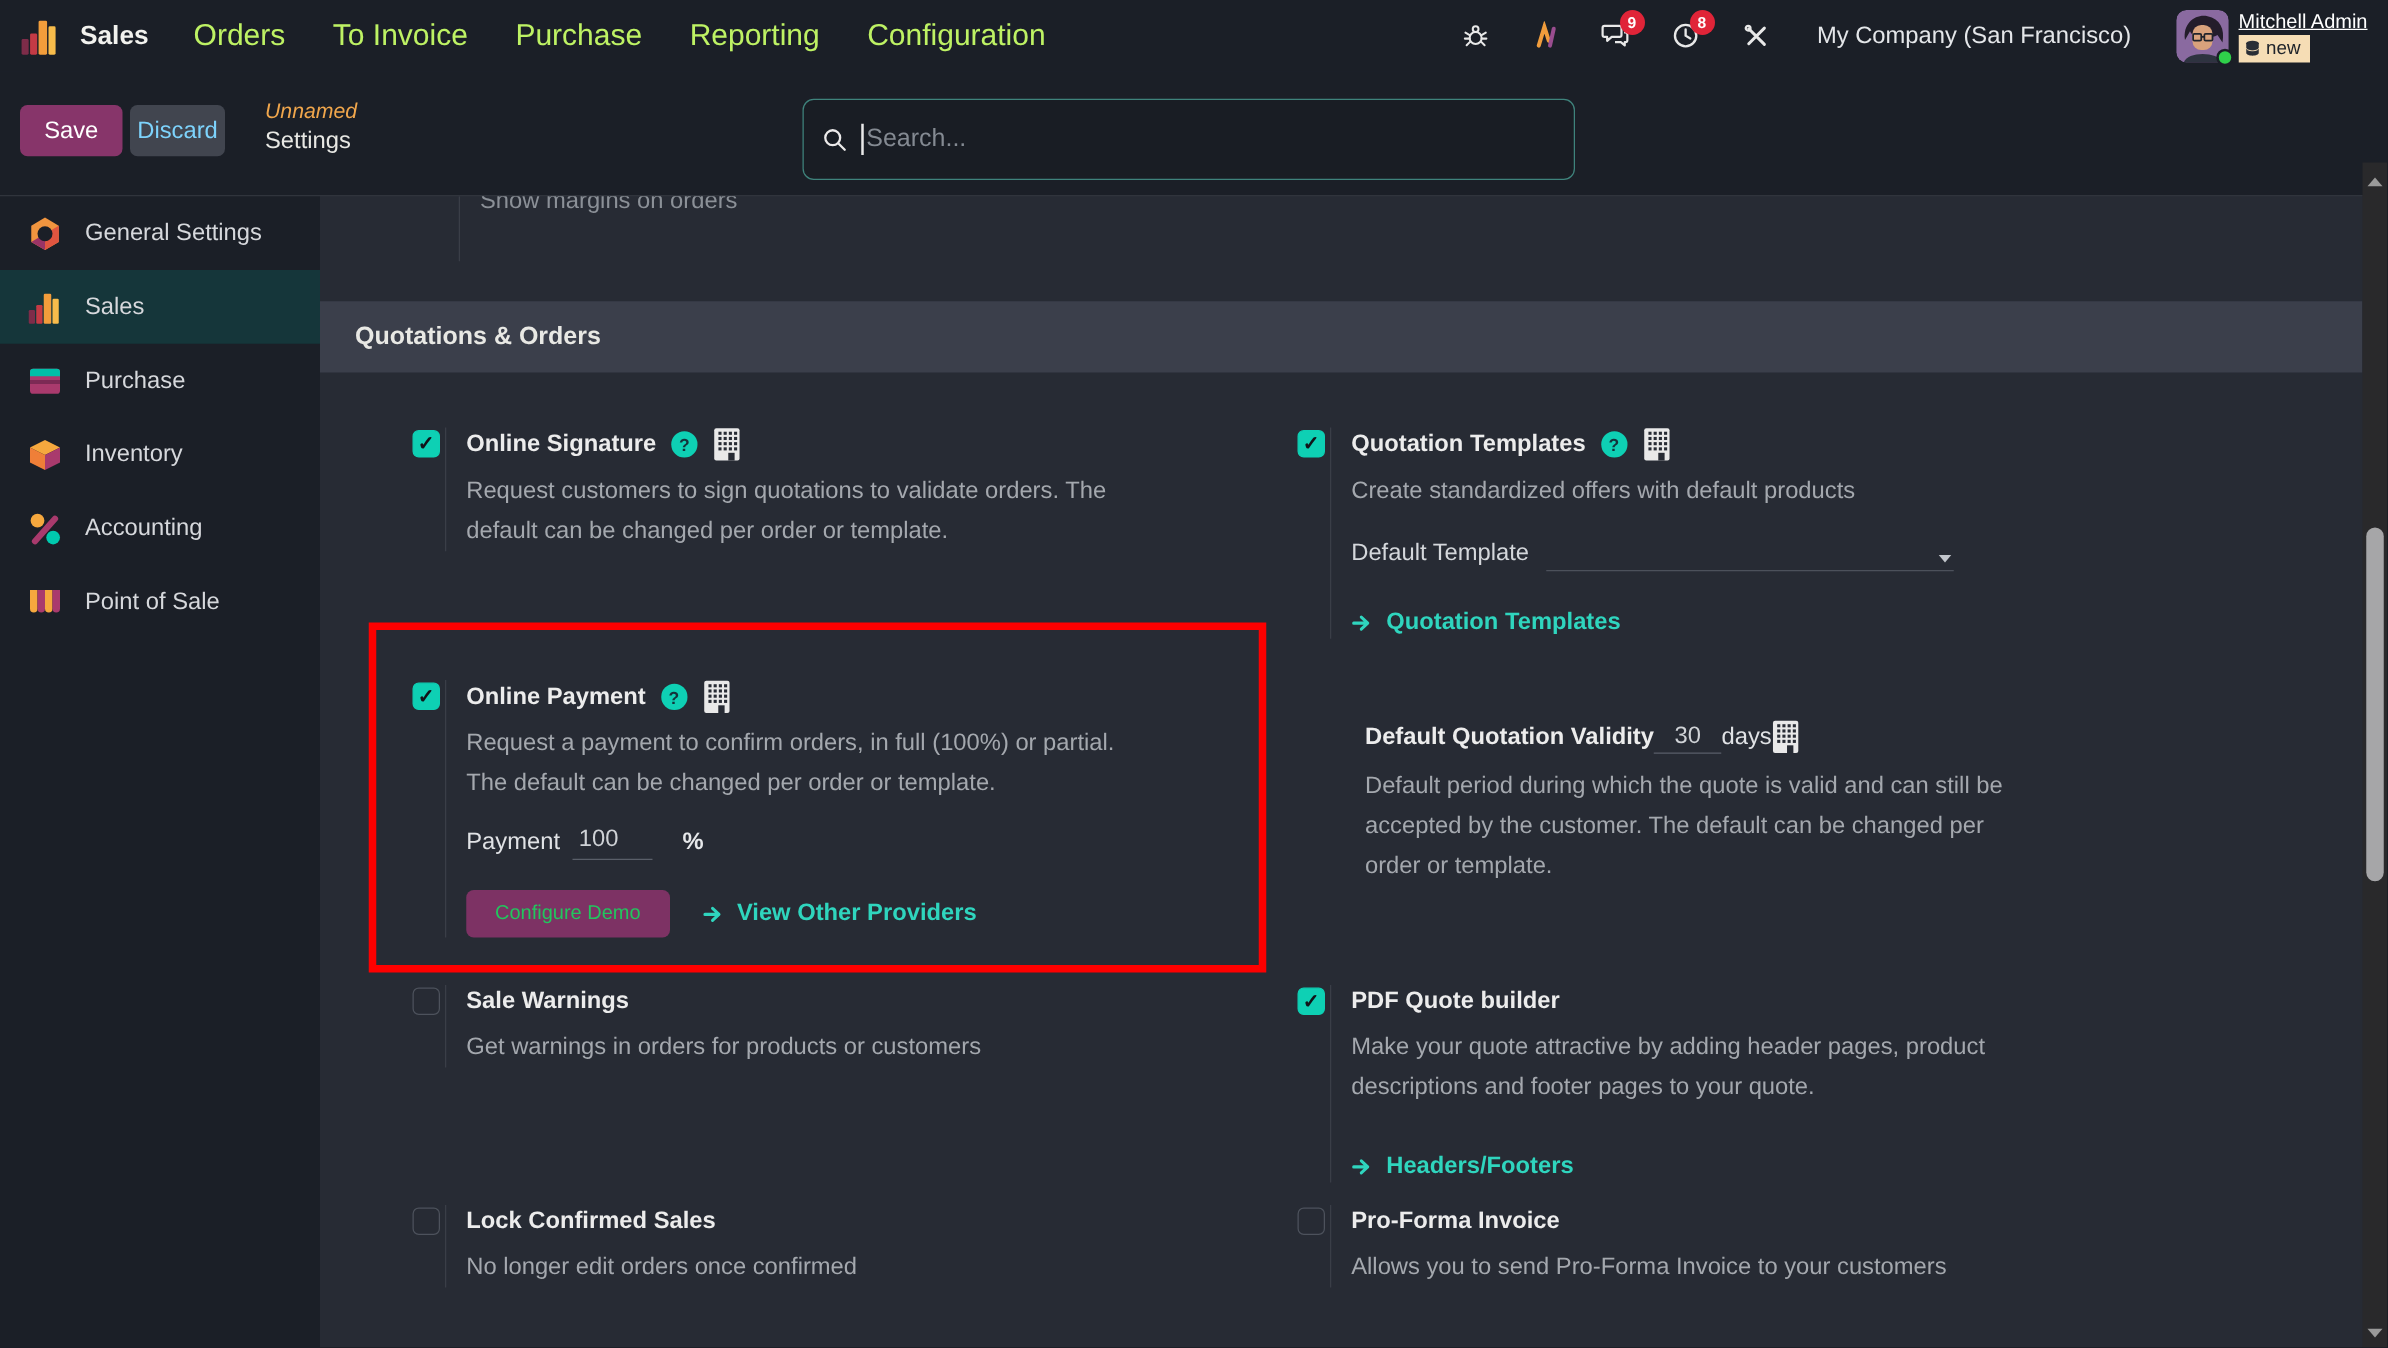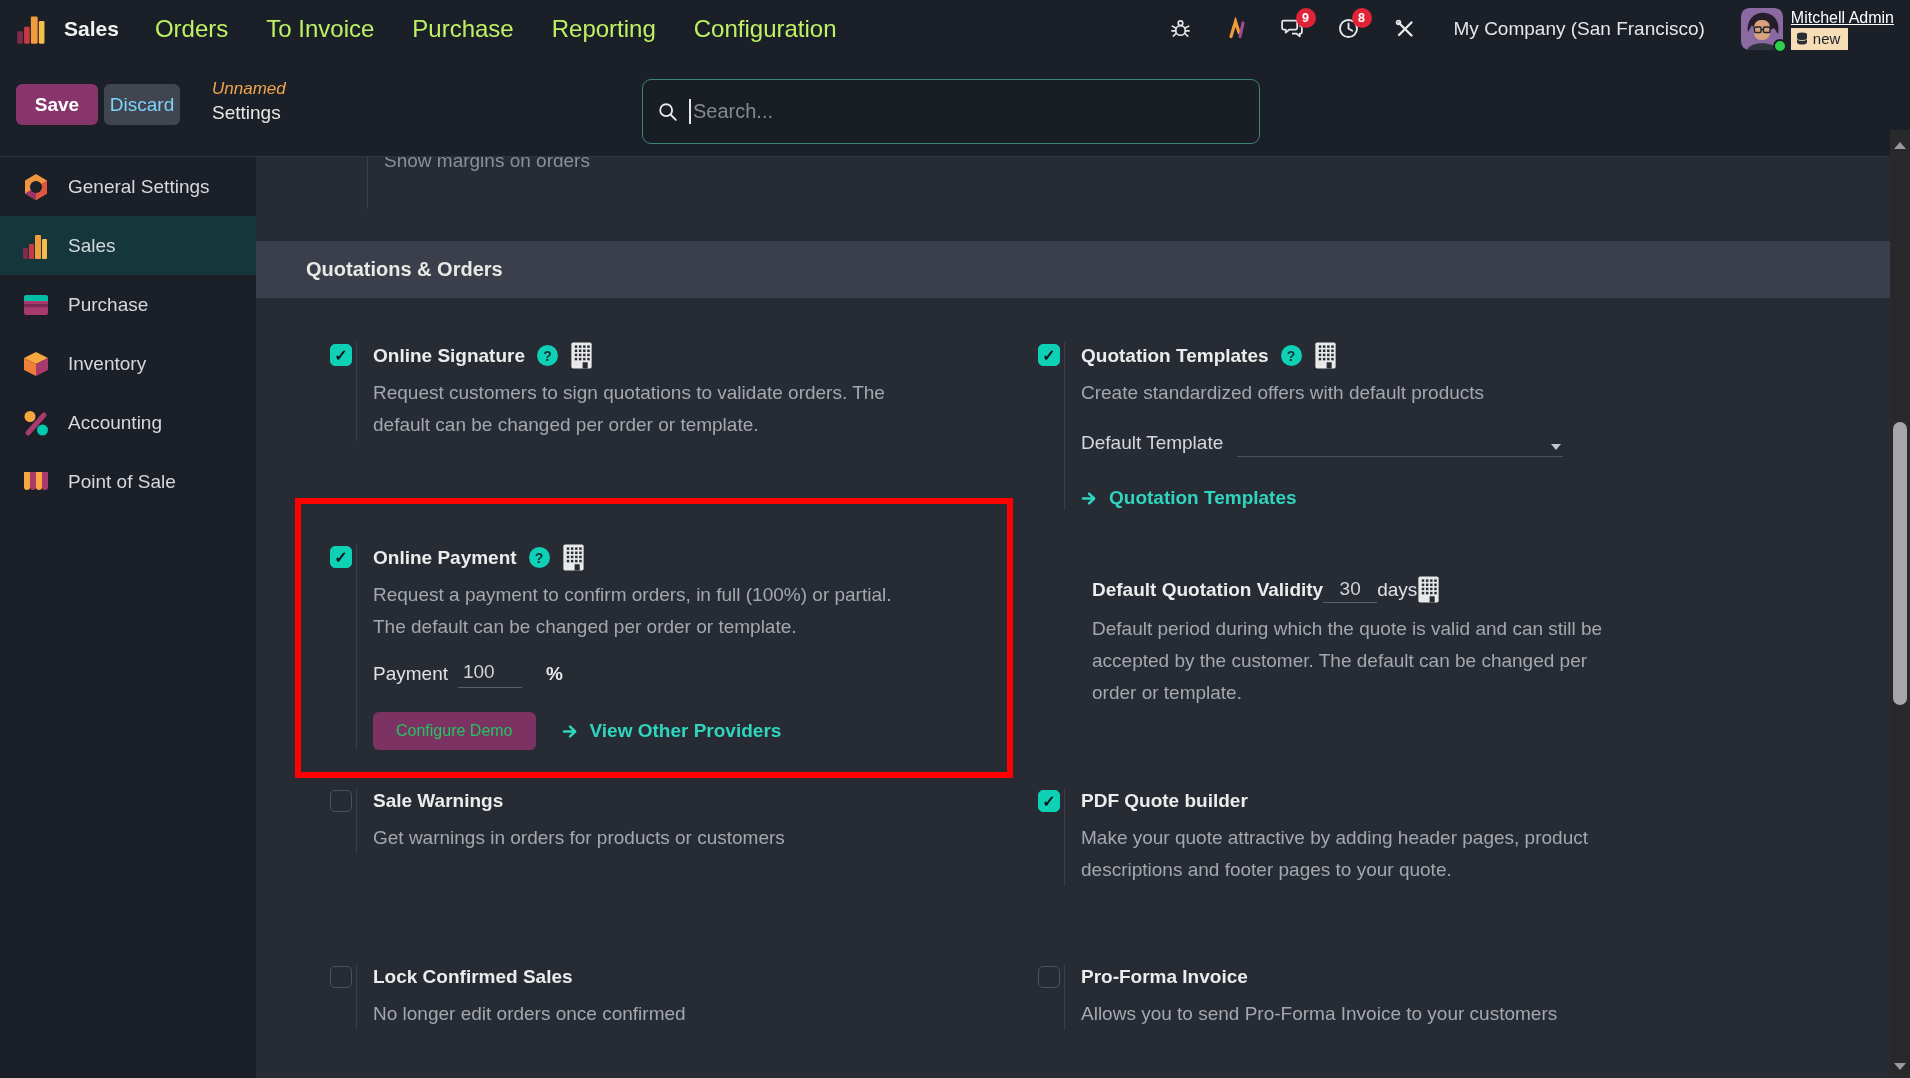--- a/index.html
+++ b/index.html
@@ -27,21 +27,21 @@
   .status-dot { position:absolute; right:-4px; bottom:-3px; width:14px; height:14px; border-radius:50%;
                 background:#2fd04a; border:2px solid #1b1f27; }
   .user-col { display:flex; flex-direction:column; align-items:flex-start; margin-left:8px; }
   .user-name { font-size:16px; color:#fff; text-decoration:underline; line-height:19px; }
   .db-badge { margin-top:1px; background:#f6ddb5; color:#20242b; font-size:15px; line-height:20px;
               padding:1px 8px 1px 5px; display:flex; align-items:center; gap:5px; }
 
   
   .control { position:absolute; top:57px; left:0; right:0; height:99px; background:#1b1f27; z-index:15; }
   .btn { border:none; border-radius:6px; font-size:19px; font-family:inherit; cursor:pointer; height:41px; }
-  .btn-save { position:absolute; left:16px; top:27px; width:82px; background:#87356a; color:#fff;font-weight:bold; }
+  .btn-save { position:absolute; left:16px; top:27px; width:82px; background:#87356a; color:#fff; }
   .btn-discard { position:absolute; left:104px; top:27px; width:76px; background:#41454f; color:#7dd3fc; }
   .breadcrumb { position:absolute; left:212px; top:21px; }
   .bc-top { font-size:17px; font-style:italic; color:#f0a64c; line-height:22px; }
   .bc-bottom { font-size:19px; color:#e8e8e4; line-height:25px; }
   .searchbar { position:absolute; left:642px; top:22px; width:618px; height:65px; background:#191d24;
                border:1px solid #3f837c; border-radius:9px; display:flex; align-items:center; padding:0 14px; }
   .searchbar svg { flex:none; }
   .text-caret { width:2px; height:25px; background:#e8e8e8; margin-left:10px; }
   .search-input { flex:1; background:transparent; border:none; outline:none; color:#d0d3d7;
                   font-size:20px; font-family:inherit; margin-left:2px; }
@@ -54,21 +54,21 @@
                font-size:19px; color:#d6d8dc; cursor:pointer; }
   .side-item.active { background:#15363a; }
   .side-item svg { flex:none; }
 
   
   .content { position:absolute; top:156px; left:256px; right:20px; bottom:0; background:#272b34;
              border-top:1px solid #30343c; overflow:hidden; }
   .clipped-sep { position:absolute; left:111px; top:0; width:1px; height:52px; background:#3a3e47; }
   .clipped-text { position:absolute; left:128px; top:-9px; font-size:19px; color:#8b9097; line-height:26px; }
   .band { position:absolute; left:0; right:0; top:84px; height:57px; background:#3b3f4b;
-          display:flex; align-items:center; padding-left:50px; }
+          display:flex; align-items:center; padding-left:28px; }
   .band-title { font-size:20px; font-weight:600; color:#e8e8e4; }
 
   .setting { position:absolute; display:flex; align-items:flex-start; }
   .checkbox { flex:none; width:22px; height:22px; border-radius:5px; margin-top:2px;
               border:1px solid #4d525c; background:transparent; cursor:pointer; position:relative; }
   .checkbox.checked { background:#0ed0b4; border-color:#0ed0b4; }
   .checkbox.checked::after { content:"\2713"; position:absolute; left:0; top:0; right:0; bottom:0;
               display:flex; align-items:center; justify-content:center;
               color:#111419; font-size:16px; font-weight:900; }
   .sbody { margin-left:4px; border-left:1px solid #3a3e47; padding-left:16px; }
@@ -470,20 +470,28 @@
     <div class="setting" style="left:782px; top:631px;">
       <span class="checkbox checked"></span>
       <div class="sbody">
         <div class="stitle-row">
           <span class="stitle">PDF Quote builder</span>
         </div>
         <div class="desc">
           <div>Make your quote attractive by adding header pages, product</div>
           <div>descriptions and footer pages to your quote.</div>
         </div>
+        <div class="link-row" style="margin-top:36px;">
+          <a class="olink">
+            <svg width="17" height="15" viewBox="0 0 18 16">
+              <path d="M2 8 H13 M8.5 2.8 L14 8 L8.5 13.2" stroke="#2fd5be" stroke-width="2.6" fill="none" stroke-linecap="round" stroke-linejoin="round"></path>
+            </svg>
+            <span>Headers/Footers</span>
+          </a>
+        </div>
       </div>
     </div>
 
     <div class="setting" style="left:74px; top:807px;">
       <span class="checkbox"></span>
       <div class="sbody">
         <div class="stitle-row">
           <span class="stitle">Lock Confirmed Sales</span>
         </div>
         <div class="desc">

